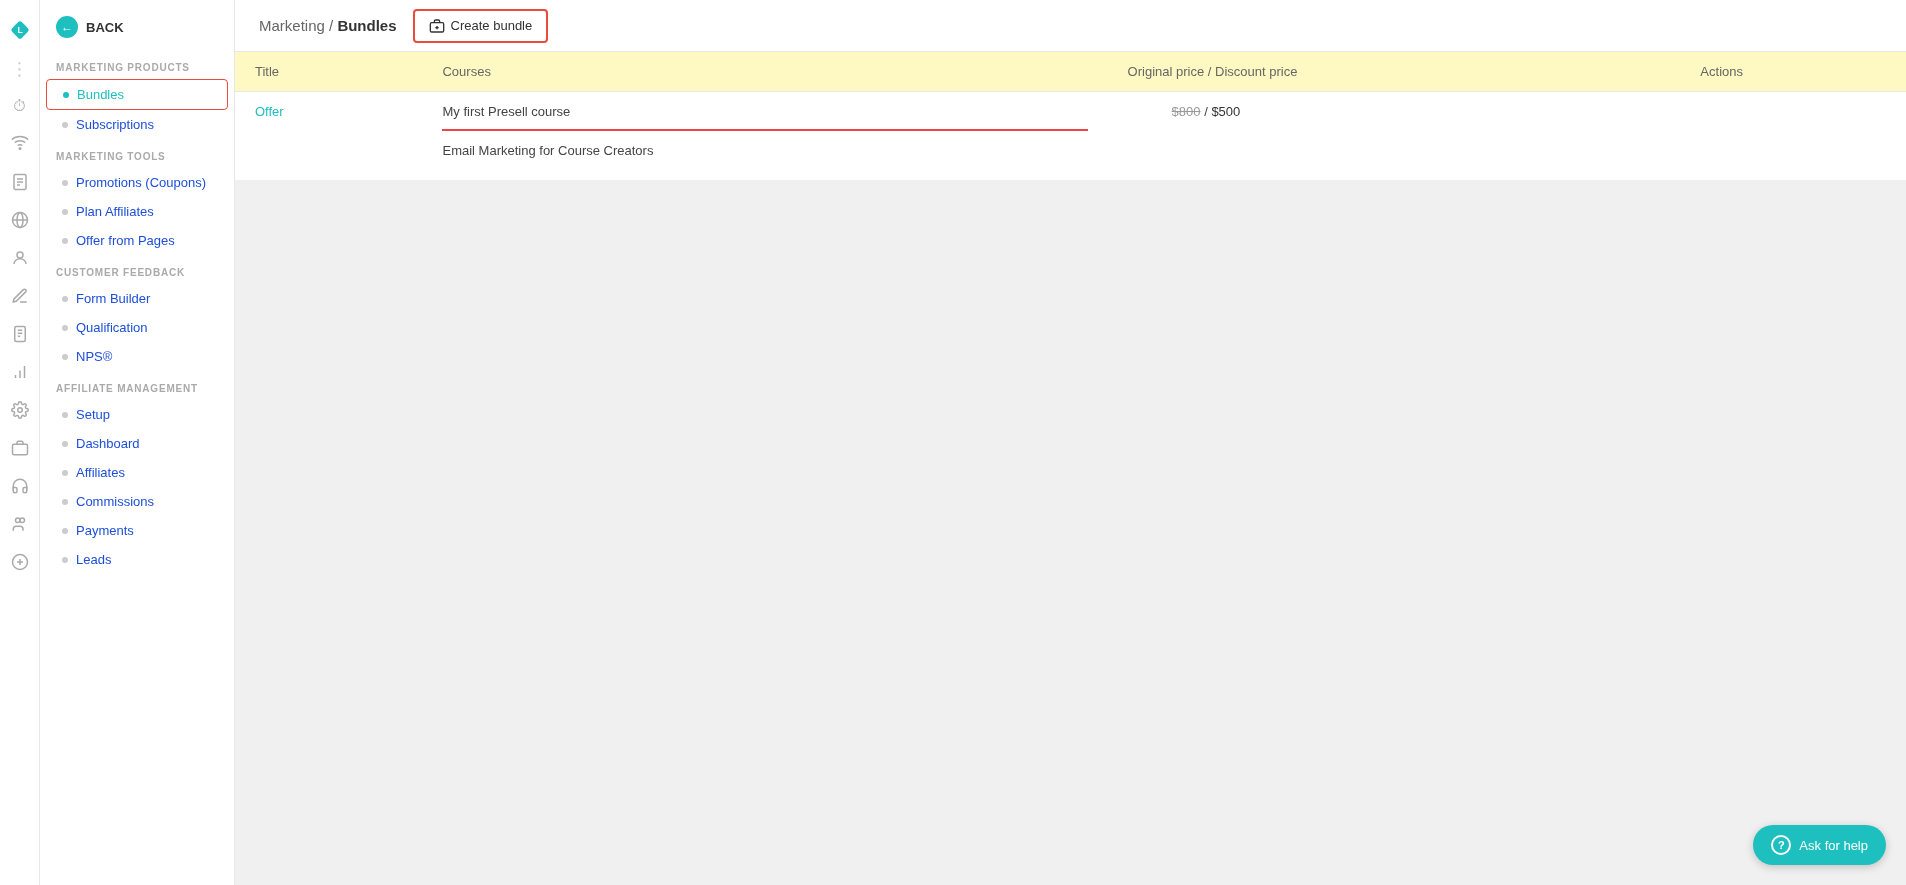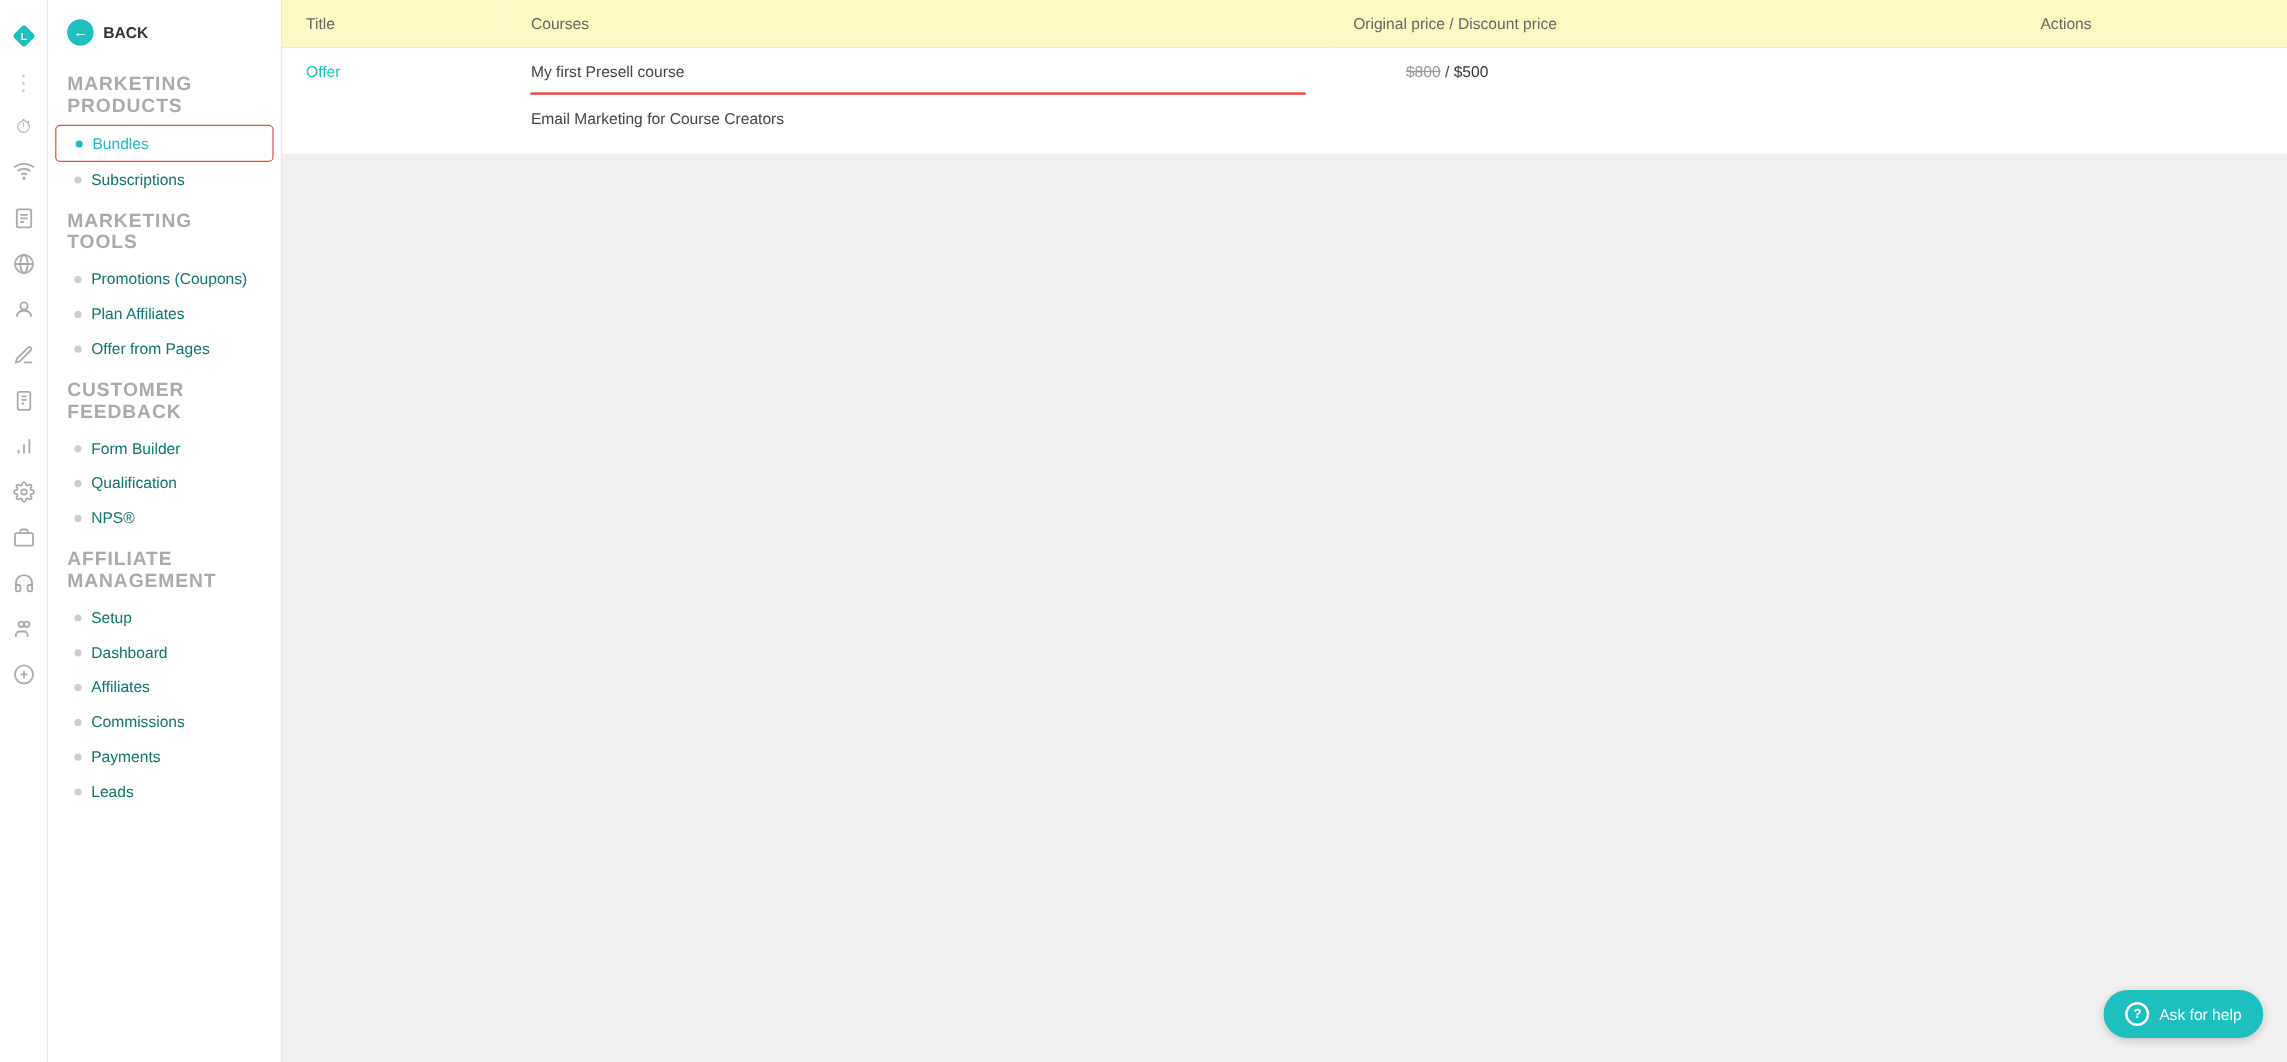--- a/index.html
+++ b/index.html
@@ -63,35 +63,35 @@
       background: #1dbfbf;
       border-radius: 50%;
       display: flex;
       align-items: center;
       justify-content: center;
       color: #fff;
       font-size: 12px;
     }
 
     .section-label {
-      font-size: 16px;
+      font-size: 10px;
       font-weight: 700;
       color: #aaa;
       letter-spacing: 0.8px;
       padding: 12px 16px 6px;
       text-transform: uppercase;
     }
 
     .nav-item {
       display: flex;
       align-items: center;
       gap: 8px;
       padding: 7px 16px;
       cursor: pointer;
-      color: #0f766e;
+      color: #1d4ed8;
       font-size: 13px;
       border-radius: 4px;
       margin: 0 6px;
     }
     .nav-item .dot {
       width: 6px;
       height: 6px;
       border-radius: 50%;
       background: #ccc;
       flex-shrink: 0;
@@ -410,20 +410,34 @@
     <span>Payments</span>
   </div>
   <div class="nav-item">
     <span class="dot"></span>
     <span>Leads</span>
   </div>
 </div>
 
 <div class="main-content">
 
+  <div class="top-header">
+    <div class="breadcrumb">
+      <span>Marketing / </span><span style="font-weight:700;color:#333;">Bundles</span>
+    </div>
+    <button class="create-bundle-btn">
+      <svg width="16" height="16" viewBox="0 0 24 24" fill="none" stroke="currentColor" stroke-width="2">
+        <rect x="2" y="7" width="20" height="14" rx="2"></rect>
+        <path d="M16 7V5a2 2 0 00-2-2h-4a2 2 0 00-2 2v2"></path>
+        <line x1="12" y1="12" x2="12" y2="17"></line>
+        <line x1="9.5" y1="14.5" x2="14.5" y2="14.5"></line>
+      </svg>
+      <span>Create bundle</span>
+    </button>
+  </div>
 
   <div class="table-area">
     <table class="data-table">
       <thead>
         <tr>
           <th>Title</th>
           <th>Courses</th>
           <th>Original price / Discount price</th>
           <th>Actions</th>
         </tr>

